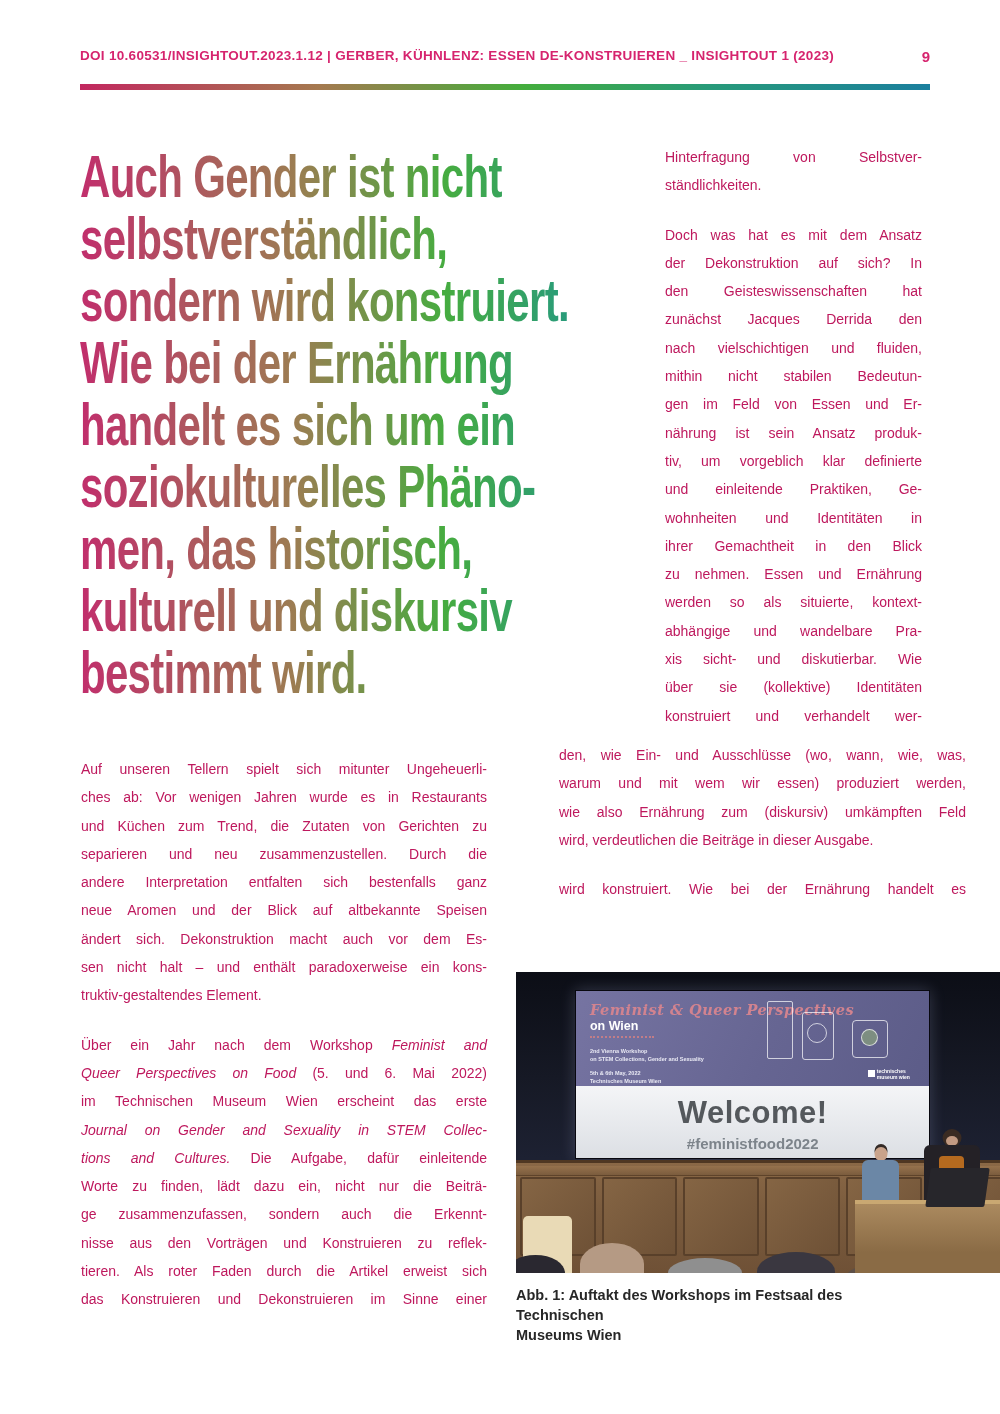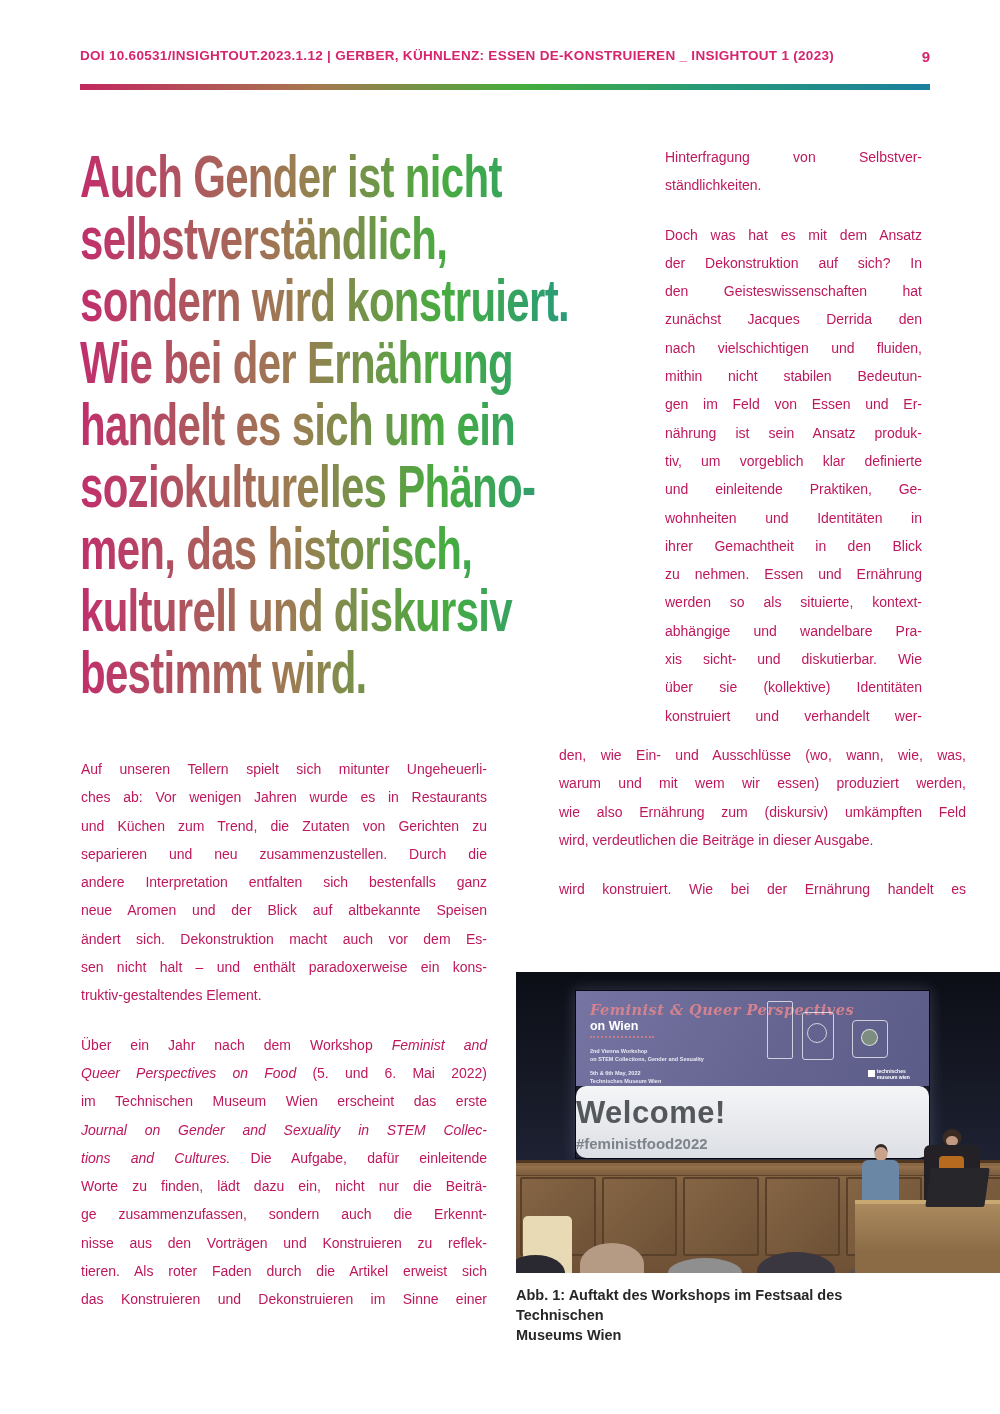--- a/index.html
+++ b/index.html
@@ -49,21 +49,21 @@
   .sk-glass{left:54%;top:10%;width:24px;height:56px;border-radius:2px;}
   .sk-jar{left:64%;top:22%;width:30px;height:46px;border-radius:3px;}
   .sk-jar::after{content:"";position:absolute;left:4px;top:10px;width:18px;height:18px;border-radius:50%;
                  border:1.5px solid rgba(255,255,255,.7);}
   .sk-tin{left:78%;top:30%;width:34px;height:36px;border-radius:4px;}
   .sk-tin::after{content:"";position:absolute;left:8px;top:8px;width:15px;height:15px;border-radius:50%;
                  border:1.5px solid rgba(255,255,255,.7);background:rgba(150,180,120,.55);}
   .slide-logo{position:absolute;right:3%;bottom:7%;display:flex;align-items:center;gap:2px;}
   .slide-logo .logobox{width:7px;height:7px;background:#ffffff;}
   .slide-logo .logotxt{font-size:5px;font-weight:700;color:#ffffff;width:42px;line-height:1.2;}
-  .screen-white{flex:1;background:linear-gradient(180deg,#f4f5f7 0%,#dcdfe4 100%);border-radius:10px;}
+  .screen-white{flex:1;background:linear-gradient(180deg,#f4f5f7 0%,#dcdfe4 100%);text-align:center;}
   .welcome{font-size:31px;font-weight:700;color:#54585c;margin-top:9px;letter-spacing:.5px;}
   .hashtag{font-size:15px;font-weight:700;color:#7d848b;margin-top:4px;}
 
   .wood{position:absolute;left:0;right:0;top:62.5%;bottom:0;
         background:linear-gradient(180deg,#8a6846 0%,#7b5c3e 40%,#6f5136 100%);border-top:3px solid #4f3722;}
   .rail{position:absolute;left:0;right:0;top:3px;height:9px;
         background:linear-gradient(180deg,#96724c,#7b5c3e);border-bottom:1px solid #5e432a;}
   .panels{position:absolute;left:0;right:0;top:14px;bottom:0;display:flex;gap:6px;padding:0 4px;}
   .panel{flex:1;border:2px solid #59402a;background:linear-gradient(135deg,#856544,#6e5136);
          border-radius:2px;height:78%;}

